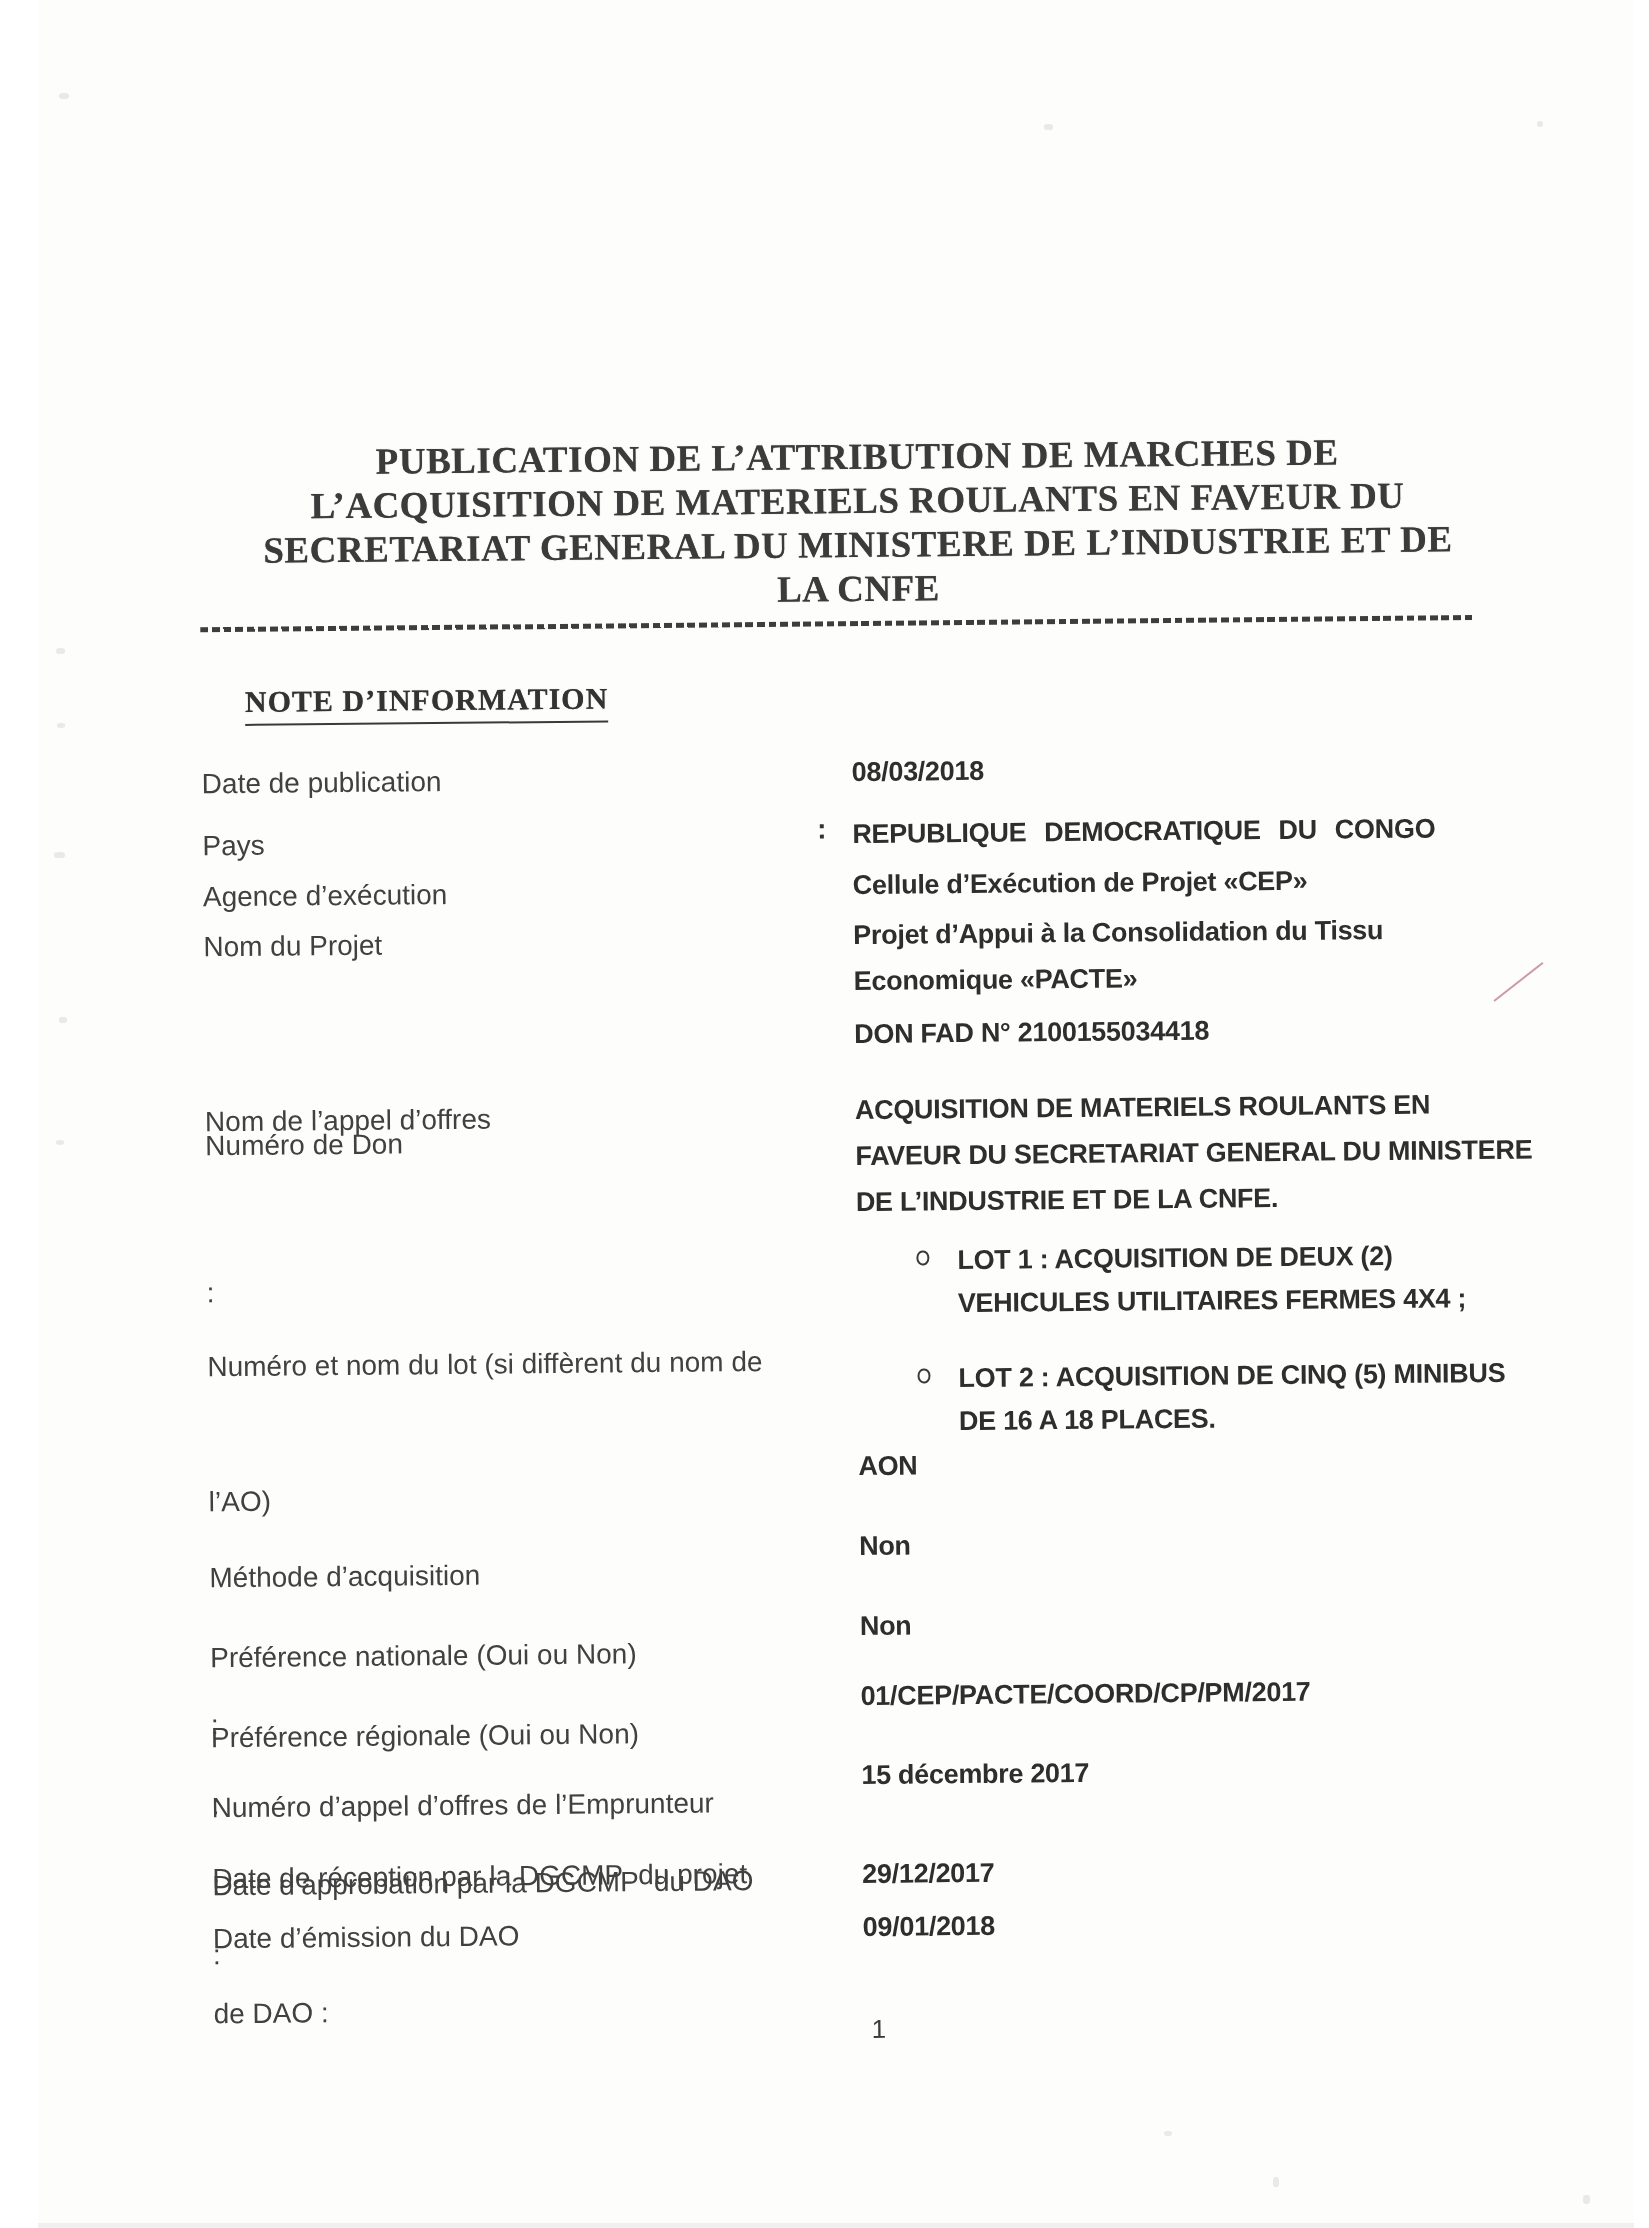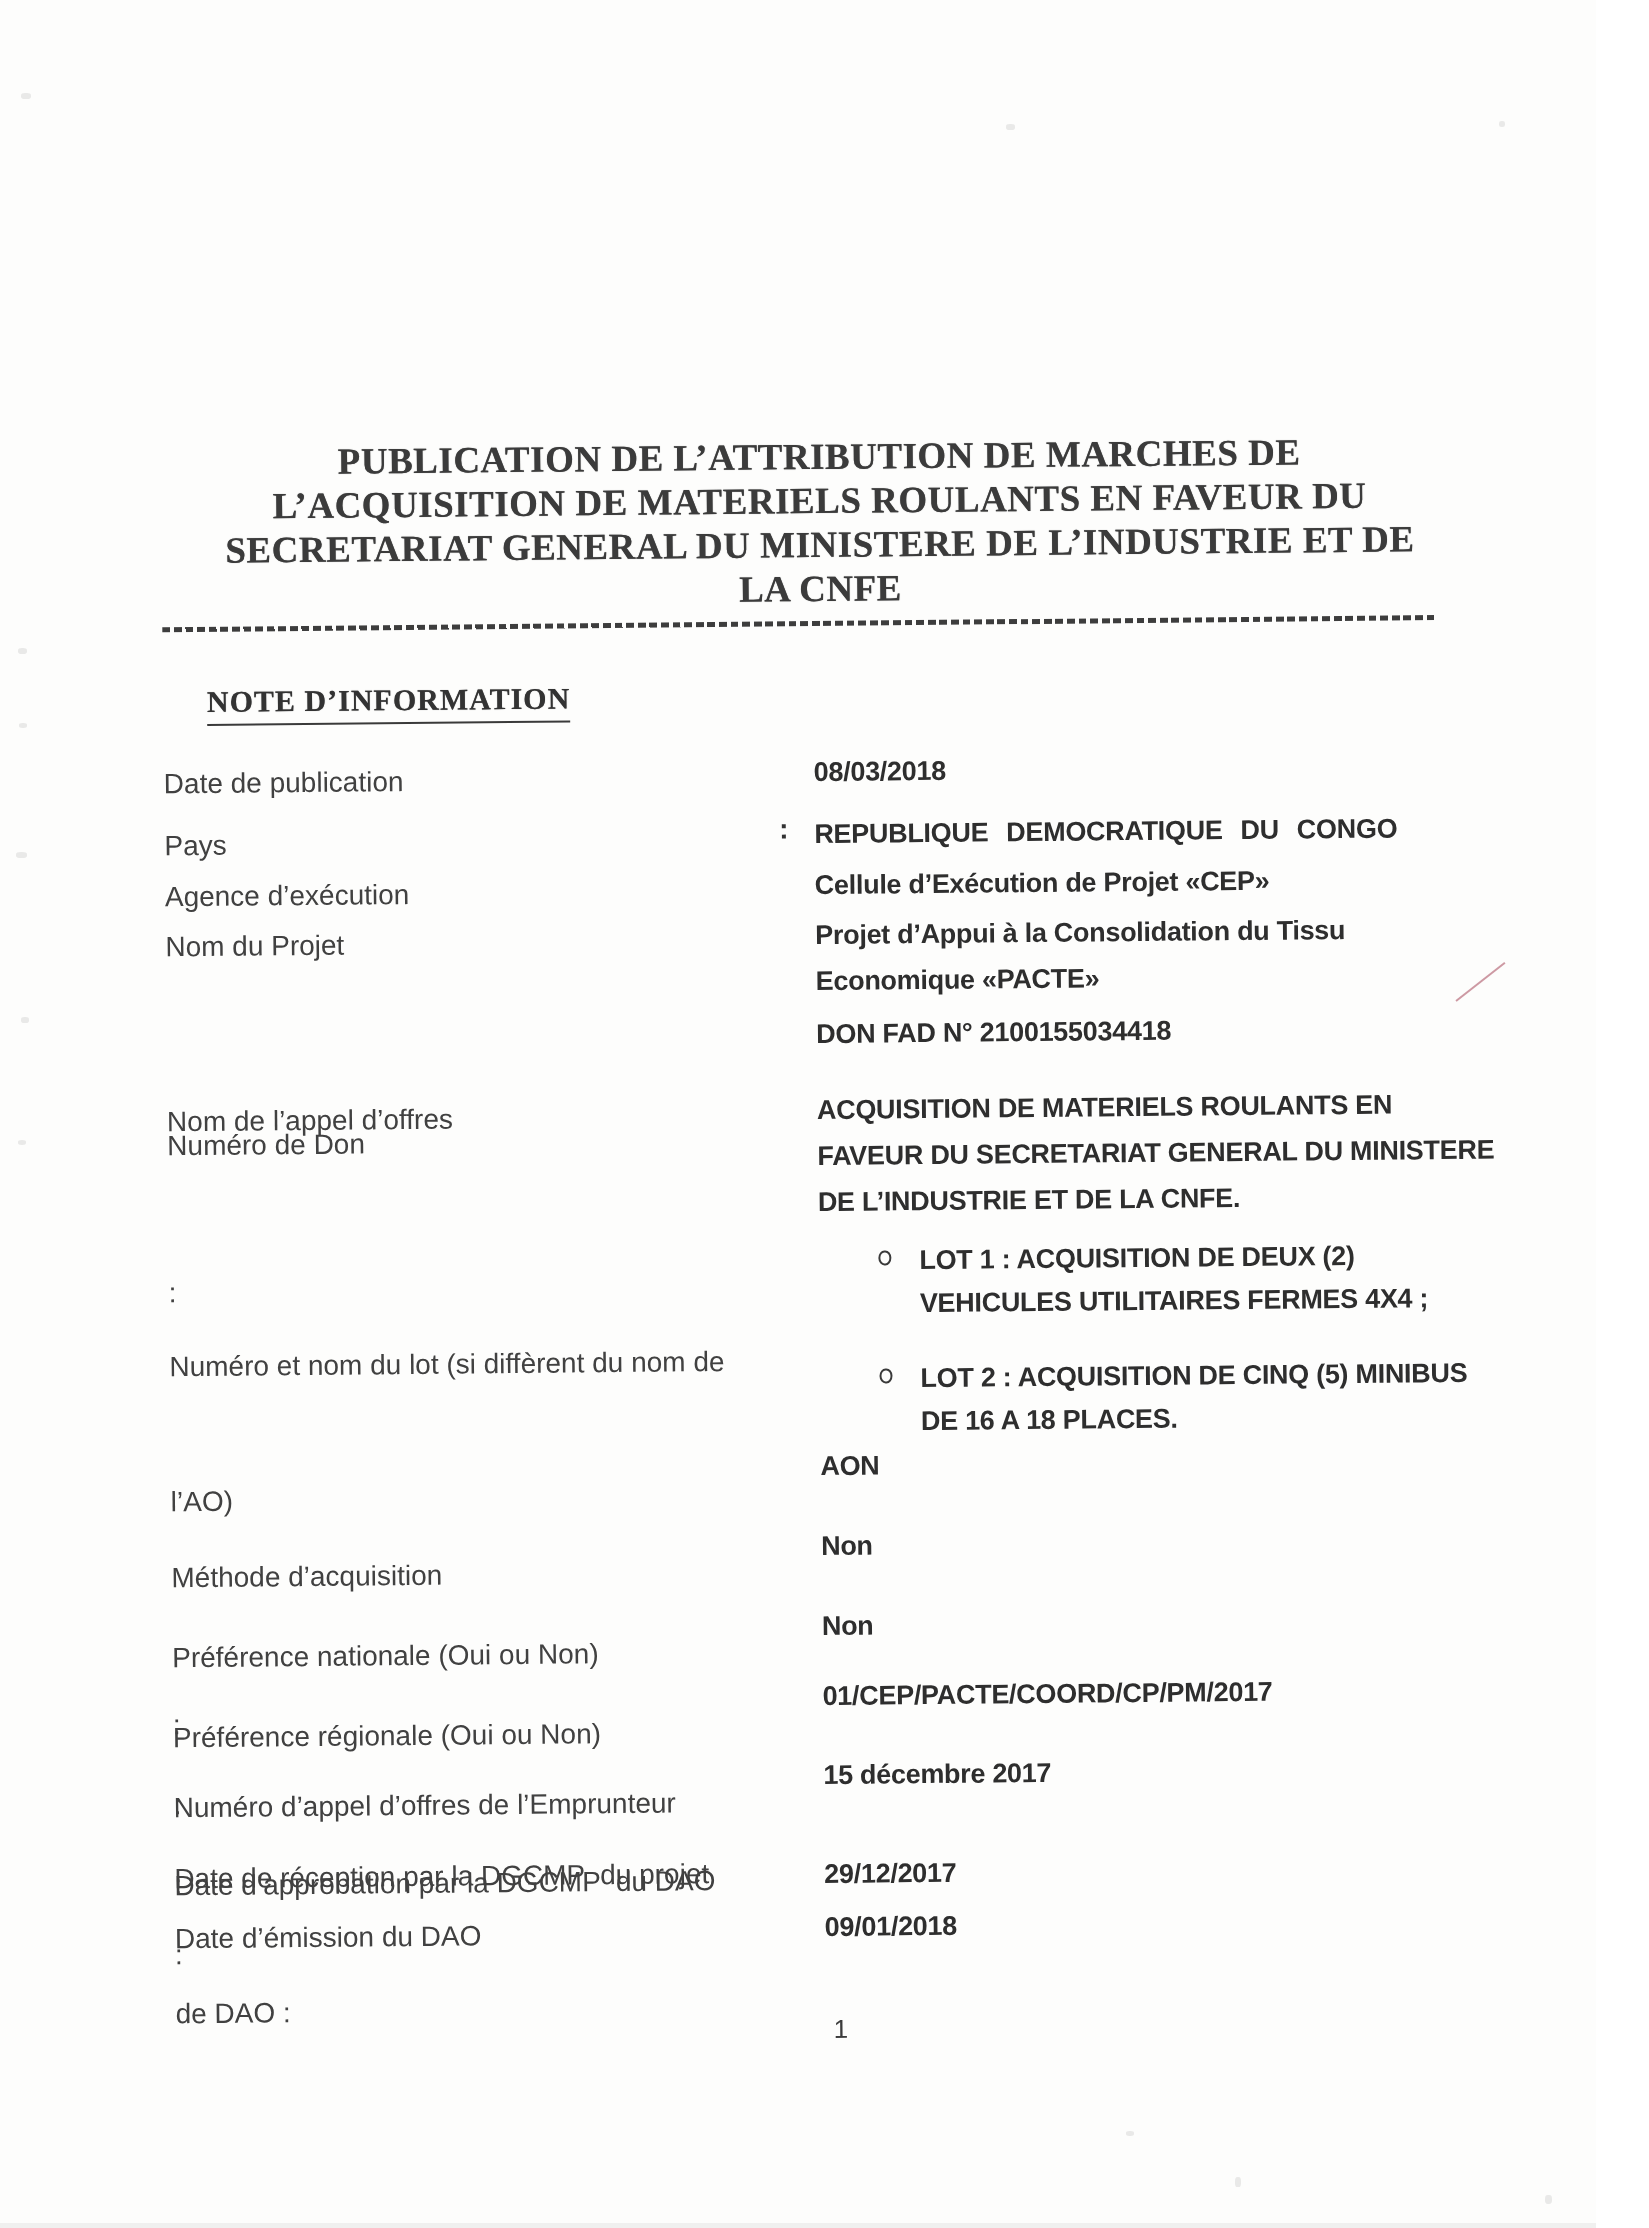--- a/index.html
+++ b/index.html
@@ -1,18 +1,18 @@
 <!DOCTYPE html>
 <html><head>
 <meta charset="utf-8">
 <style>
   html,body{margin:0;padding:0;background:#ffffff;}
   .screen{
     position:relative;width:1596px;height:2229px;overflow:hidden;
-    background:#fdfdfc;font-family:"Liberation Sans",sans-serif;
+    background:#fdfdfc;font-family:"Liberation Sans",sans-serif;margin-left:38px;
   }
   
   .doc{
     position:absolute;left:0;top:0;width:1650px;height:2229px;
     transform:rotate(-0.55deg);transform-origin:825px 1116px;
   }
   .title{
     position:absolute;top:435px;left:180px;width:1291px;text-align:center;
     font-family:"Liberation Serif",serif;font-weight:700;font-size:37px;
     line-height:44px;color:#3b3b3b;letter-spacing:0.5px;

